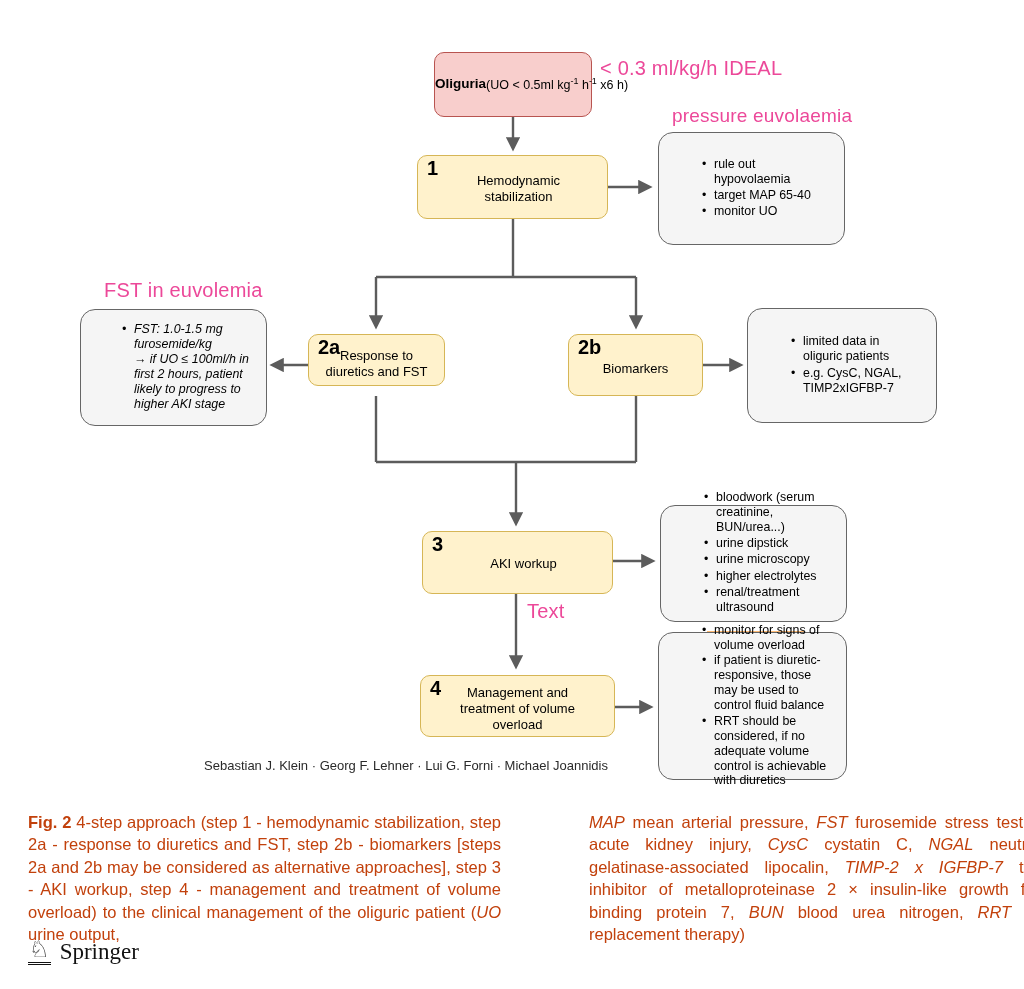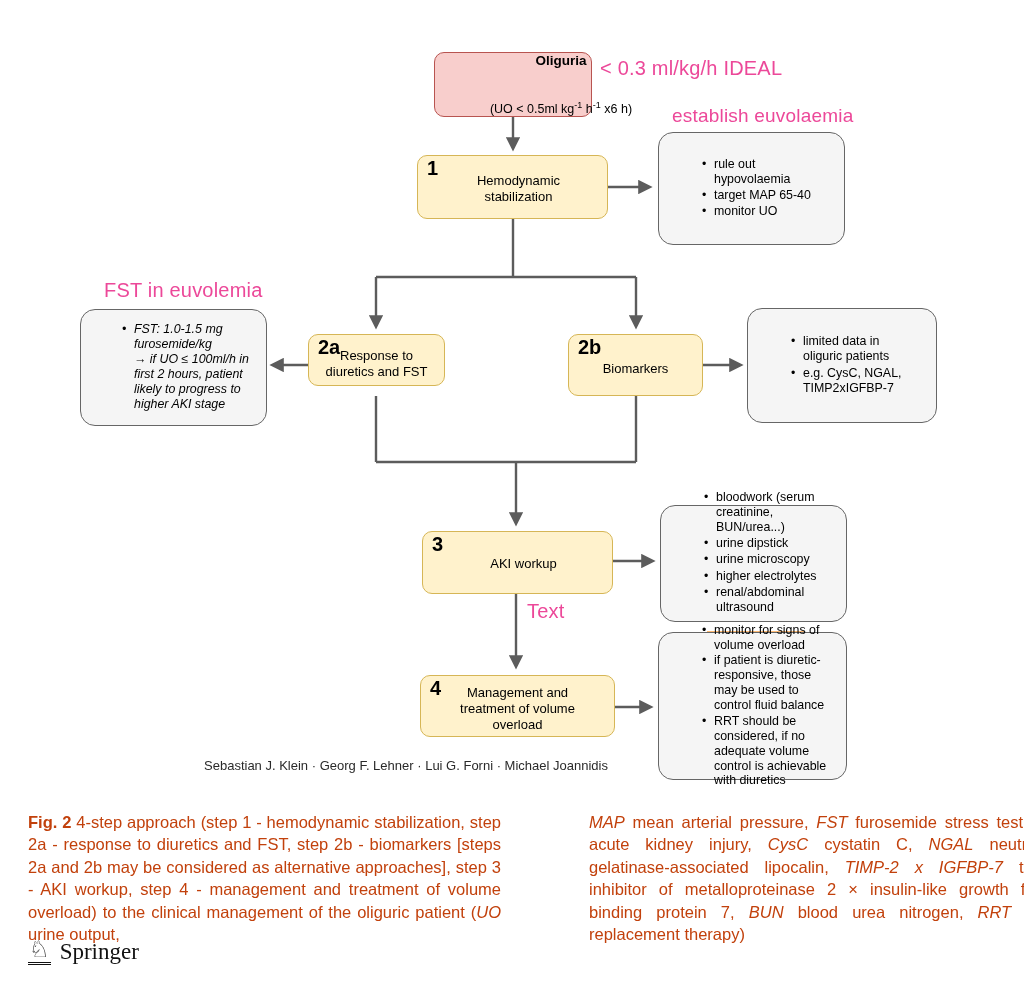--- a/index.html
+++ b/index.html
@@ -9,22 +9,22 @@
   
   svg.connectors{position:absolute;left:0;top:0;pointer-events:none;}
 
   
   .node{position:absolute;box-sizing:border-box;border-radius:10px;}
   .node.pink{background:#f8cecc;border:1.5px solid #b85450;}
   .node.yellow{background:#fff2cc;border:1px solid #d6b656;}
   .node .num{position:absolute;top:0px;left:9px;font-size:20px;font-weight:bold;line-height:1.2;}
   .node .lbl{display:flex;align-items:center;justify-content:center;text-align:center;
              width:100%;height:100%;font-size:13px;line-height:1.25;box-sizing:border-box;padding:4px 14px 0 26px;}
-  .pink-inner{display:flex;flex-direction:column;align-items:center;justify-content:space-between;
-              width:100%;height:100%;box-sizing:border-box;text-align:center;margin-left:48px;}
+  .pink-inner{display:flex;align-items:center;justify-content:flex-start;
+              width:100%;height:100%;box-sizing:border-box;text-align:center;}
   .pink-title{font-weight:bold;font-size:13.5px;margin-bottom:2px;}
   .pink-sub{font-size:12.5px;white-space:nowrap;}
   .pink-sub sup{font-size:9px;}
 
   
   .note{position:absolute;box-sizing:border-box;background:#f5f5f5;border:1px solid #666666;
         border-radius:15px;display:flex;flex-direction:column;justify-content:center;
         font-size:12.4px;line-height:1.22;}
   .note ul{margin:9px;padding:0 8px 0 34px;list-style:none;}
   .note li{position:relative;padding-left:12px;margin:0 0 1px 0;}
@@ -84,21 +84,21 @@
   </svg>
 
   <div class="node pink" style="left:434px;top:52px;width:158px;height:65px;">
     <div class="pink-inner">
       <div class="pink-title">Oliguria</div>
       <div class="pink-sub"><span>(UO &lt; 0.5ml kg</span><sup>-1</sup><span> h</span><sup>-1</sup><span> x6 h)</span></div>
     </div>
   </div>
 
   <div class="ann" style="left:600px;top:57px;">&lt; 0.3 ml/kg/h IDEAL</div>
-  <div class="ann" style="left:672px;top:105px;font-size:19px;">establish euvolaemia</div>
+  <div class="ann" style="left:672px;top:105px;font-size:19px;">pressure euvolaemia</div>
   <div class="ann" style="left:104px;top:279px;">FST in euvolemia</div>
   <div class="ann" style="left:527px;top:600px;">Text</div>
 
   <div class="node yellow" style="left:417px;top:155px;width:191px;height:64px;">
     <div class="num">1</div>
     <div class="lbl">Hemodynamic stabilization</div>
   </div>
 
   <div class="note" style="left:658px;top:132px;width:187px;height:113px;">
     <ul>
@@ -136,21 +136,21 @@
     <div class="num">3</div>
     <div class="lbl">AKI workup</div>
   </div>
 
   <div class="note" style="left:660px;top:505px;width:187px;height:117px;">
     <ul>
       <li>bloodwork (serum creatinine, BUN/urea...)</li>
       <li>urine dipstick</li>
       <li>urine microscopy</li>
       <li>higher electrolytes</li>
-      <li>renal/abdominal ultrasound</li>
+      <li>renal/treatment ultrasound</li>
     </ul>
     <div class="hl">→ AKI treatment</div>
   </div>
 
   <div class="node yellow" style="left:420px;top:675px;width:195px;height:62px;">
     <div class="num">4</div>
     <div class="lbl" style="padding:6px 18px 0 18px;">Management and treatment of volume overload</div>
   </div>
 
   <div class="note" style="left:658px;top:632px;width:189px;height:148px;line-height:1.2;">

